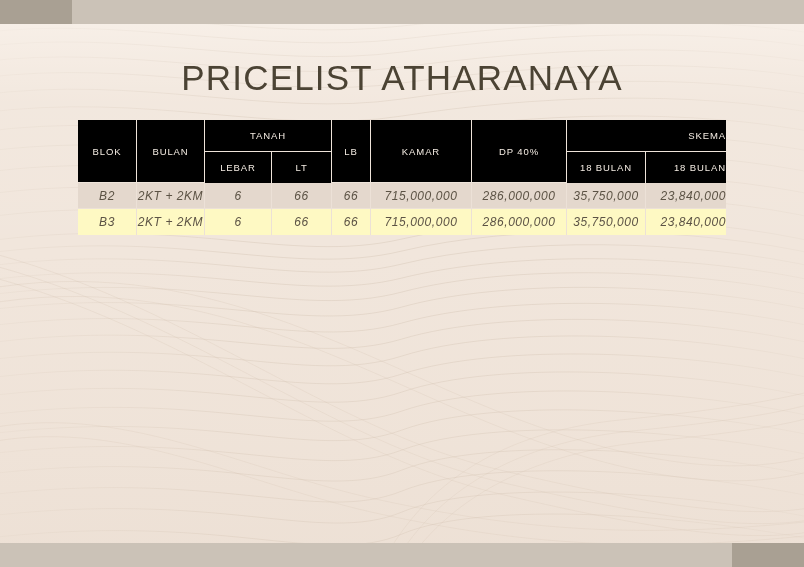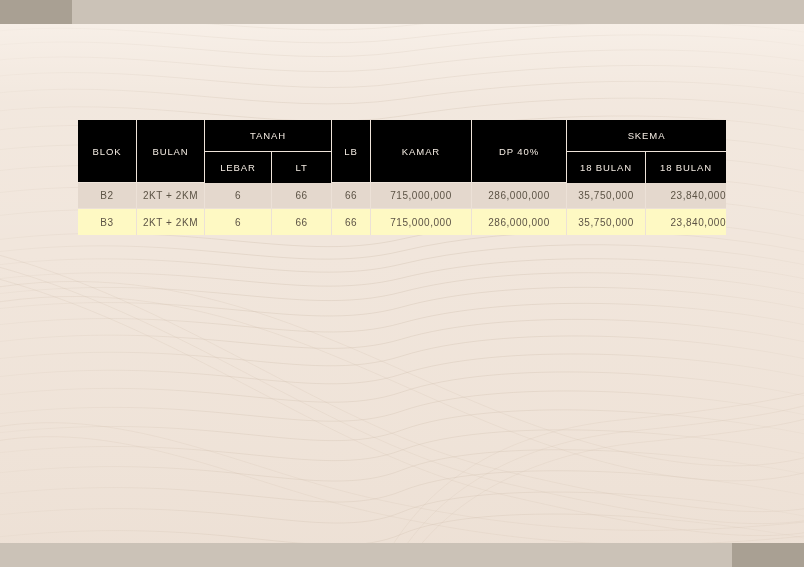--- a/index.html
+++ b/index.html
@@ -132,37 +132,39 @@
     background: #000000;
     color: #f4ece3;
     font-size: 9.5px;
     letter-spacing: 0.9px;
     border-right: 1.5px solid #eee4da;
     border-bottom: 1.5px solid #eee4da;
     box-sizing: border-box;
   }
   table.pricelist thead th.last-col {
     border-right: none;
+    text-align: right;
   }
   table.pricelist thead th.no-bottom {
     border-bottom: none;
   }
   .h-tall   { height: 63px; }
   .h-group  { height: 32px; }
   .h-sub    { height: 31px; }
 
   
   table.pricelist tbody td {
     height: 26px;
-    font-size: 10px;
+    font-size: 12px;
     letter-spacing: 0.55px;
     color: #5c5345;
     border-right: 1.5px solid #ece1d7;
     border-bottom: 1.5px solid #ece1d7;
     box-sizing: border-box;
+    font-style: italic;
   }
   table.pricelist tbody td.last-col {
     border-right: none;
     text-align: right;
   }
   table.pricelist tbody tr.row-a td {
     background: #e4d8cd;
   }
   table.pricelist tbody tr.row-b td {
     background: #fef9c3;
@@ -245,20 +247,21 @@
     </svg>
   </div>
 
   <div class="bg-shade"></div>
 
   <div class="bar-top">
     <div class="seg-dark"></div>
     <div class="seg-light"></div>
   </div>
 
+  <div class="title">PRICELIST ATHARANAYA</div>
 
   <div class="table-wrap">
     <table class="pricelist">
       <colgroup>
         <col class="c-blok">
         <col class="c-kamar">
         <col class="c-lebar">
         <col class="c-lt">
         <col class="c-lb">
         <col class="c-harga">

